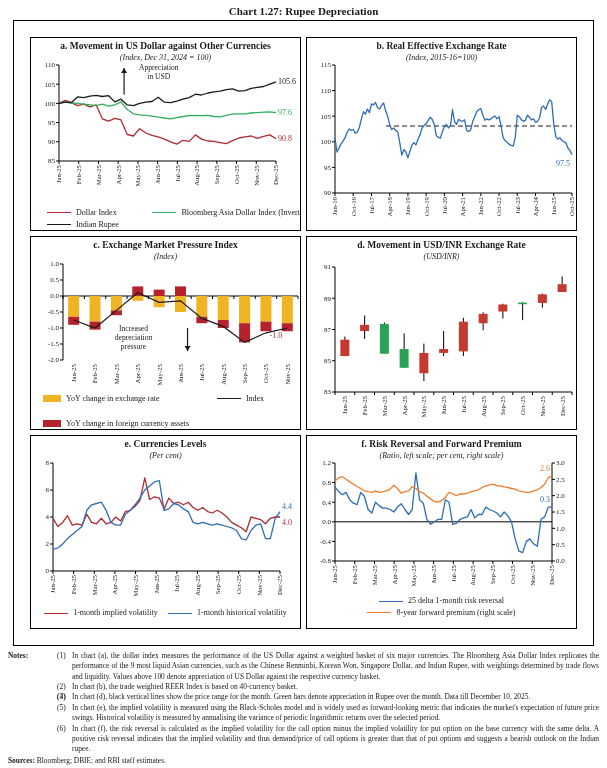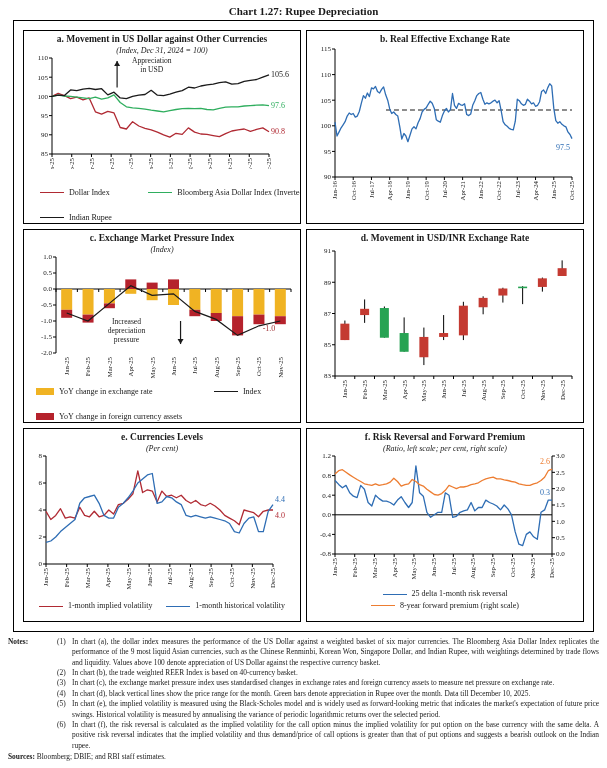--- a/index.html
+++ b/index.html
@@ -1,27 +1,27 @@
 <!DOCTYPE html>
 <html><head>
 <meta charset="utf-8">
 <style>
   html,body{margin:0;padding:0;background:#fff;}
   body{width:607px;height:768px;font-family:"Liberation Serif",serif;color:#1a1a1a;overflow:hidden;}
   .page-title{text-align:center;font-weight:bold;font-size:11px;padding:5px 0 3px;}
-  .outer{margin:0 13px;border:1.5px solid #000;padding:9px;display:grid;grid-template-columns:1fr 1fr;gap:5px;background:#fff;font-family:Liberation Serif, serif;}
+  .outer{margin:0 13px;border:1.5px solid #000;padding:16px;display:grid;grid-template-columns:1fr 1fr;gap:5px;background:#fff;font-family:Liberation Serif, serif;}
   .box{border:1px solid #000;padding:3px 2px 1px;height:194px;box-sizing:border-box;display:flex;flex-direction:column;overflow:hidden;}
   .ct{text-align:center;font-weight:bold;font-size:9.5px;line-height:1.25;}
   .cs{text-align:center;font-style:italic;font-size:8px;line-height:1.2;}
   svg{display:block;font-family:inherit;margin:0 auto;}
   .lg{font-size:8px;line-height:1.15;}
   .li{display:flex;align-items:center;white-space:nowrap;}
   .sw-line{display:inline-block;width:24px;height:0;border-top:1.6px solid;margin-right:5px;flex:none;}
   .sw-rect{display:inline-block;width:18px;height:7px;margin-right:5px;flex:none;}
-  .lg-a{display:grid;grid-template-columns:42% 58%;padding-left:14px;row-gap:16px;margin-top:19px;}
+  .lg-a{display:grid;grid-template-columns:42% 58%;padding-left:14px;row-gap:3px;margin-top:19px;}
   .lg-c{display:grid;grid-template-columns:58% 42%;padding-left:10px;row-gap:16px;margin-top:2px;}
   .lg-c .li:nth-child(2){padding-left:26px;}
   .lg-e{display:flex;justify-content:space-around;padding:2px 6px 0;}
   .lg-f{display:flex;flex-direction:column;align-items:center;gap:2px;}
   .notes{position:relative;margin:5px 8px 0 8px;font-size:7.4px;line-height:1.4;text-align:justify;padding-left:49px;}
   .notes-label{position:absolute;left:0;top:0;font-weight:bold;}
   .note{position:relative;padding-left:15px;}
   .note .num{position:absolute;left:0;top:0;}
   .sources{margin:1px 8px 0 8px;font-size:7.4px;line-height:1.4;}
   .sources b{font-weight:bold;text-align:center;}
@@ -97,20 +97,21 @@
         </div>
         <div class="li">
           <span class="sw-line" style="border-top-color: rgb(26, 26, 26);"></span>
           <span>Indian Rupee</span>
         </div>
       </div>
   </div>
 
   <div class="box">
     <div class="ct">b. Real Effective Exchange Rate</div>
+    <div class="cs">(Index, 2015-16=100)</div>
     <svg width="273" height="164">
         <line x1="26" y1="3" x2="26" y2="131" stroke="#000" stroke-width="1"></line>
         <line x1="23" y1="131" x2="26" y2="131" stroke="#000" stroke-width="1"></line>
         <text x="22" y="133.4" font-size="7" fill="#1a1a1a" text-anchor="end">90</text>
         <line x1="23" y1="105.4" x2="26" y2="105.4" stroke="#000" stroke-width="1"></line>
         <text x="22" y="107.80000000000001" font-size="7" fill="#1a1a1a" text-anchor="end">95</text>
         <line x1="23" y1="79.8" x2="26" y2="79.8" stroke="#000" stroke-width="1"></line>
         <text x="22" y="82.2" font-size="7" fill="#1a1a1a" text-anchor="end">100</text>
         <line x1="23" y1="54.2" x2="26" y2="54.2" stroke="#000" stroke-width="1"></line>
         <text x="22" y="56.6" font-size="7" fill="#1a1a1a" text-anchor="end">105</text>
@@ -237,20 +238,21 @@
         </div>
         <div class="li">
           <span class="sw-rect" style="background: rgb(181, 34, 44);"></span>
           <span>YoY change in foreign currency assets</span>
         </div>
       </div>
   </div>
 
   <div class="box">
     <div class="ct">d. Movement in USD/INR Exchange Rate</div>
+    <div class="cs">(USD/INR)</div>
     <svg width="273" height="164">
         <line x1="26" y1="6" x2="26" y2="131" stroke="#000" stroke-width="1"></line>
         <line x1="23" y1="131" x2="26" y2="131" stroke="#000" stroke-width="1"></line>
         <text x="22" y="133.4" font-size="7" fill="#1a1a1a" text-anchor="end">83</text>
         <line x1="23" y1="99.75" x2="26" y2="99.75" stroke="#000" stroke-width="1"></line>
         <text x="22" y="102.15" font-size="7" fill="#1a1a1a" text-anchor="end">85</text>
         <line x1="23" y1="68.5" x2="26" y2="68.5" stroke="#000" stroke-width="1"></line>
         <text x="22" y="70.9" font-size="7" fill="#1a1a1a" text-anchor="end">87</text>
         <line x1="23" y1="37.25" x2="26" y2="37.25" stroke="#000" stroke-width="1"></line>
         <text x="22" y="39.65" font-size="7" fill="#1a1a1a" text-anchor="end">89</text>
@@ -441,21 +443,21 @@
       </div>
   </div>
 
 </div>
 
 <div class="notes">
   <span class="notes-label">Notes:</span>
   <div>
       <div class="note"><span class="num">(1)</span><span>In chart (a), the dollar index measures the performance of the US Dollar against a weighted basket of six major currencies. The Bloomberg Asia Dollar Index replicates the performance of the 9 most liquid Asian currencies, such as the Chinese Renminbi, Korean Won, Singapore Dollar, and Indian Rupee, with weightings determined by trade flows and liquidity. Values above 100 denote appreciation of US Dollar against the respective currency basket.</span></div>
       <div class="note"><span class="num">(2)</span><span>In chart (b), the trade weighted REER Index is based on 40-currency basket.</span></div>
-      <div class="note"><span class="num">(3)</span><span>In chart (c), the exchange market pressure index uses standardised changes in exchange rates and foreign currency assets to measure net pressure on exchange rate.</span></div>
+      <div class="note"><span class="num">(3)</span></div>
       <div class="note"><span class="num">(4)</span><span>In chart (d), black vertical lines show the price range for the month. Green bars denote appreciation in Rupee over the month. Data till December 10, 2025.</span></div>
       <div class="note"><span class="num">(5)</span><span>In chart (e), the implied volatility is measured using the Black-Scholes model and is widely used as forward-looking metric that indicates the market's expectation of future price swings. Historical volatility is measured by annualising the variance of periodic logarithmic returns over the selected period.</span></div>
       <div class="note"><span class="num">(6)</span><span>In chart (f), the risk reversal is calculated as the implied volatility for the call option minus the implied volatility for put option on the base currency with the same delta. A positive risk reversal indicates that the implied volatility and thus demand/price of call options is greater than that of put options and suggests a bearish outlook on the Indian rupee.</span></div>
     </div>
 </div>
 <div class="sources">
   <b>Sources: </b>
   <span>Bloomberg; DBIE; and RBI staff estimates.</span>
 </div>
 

